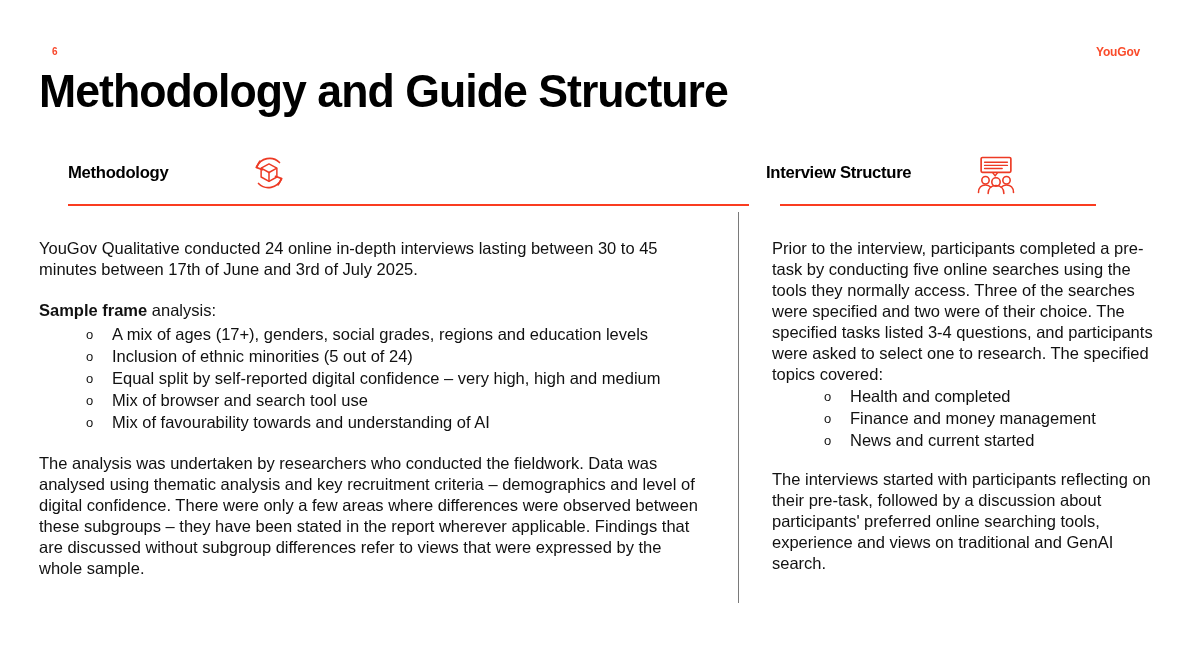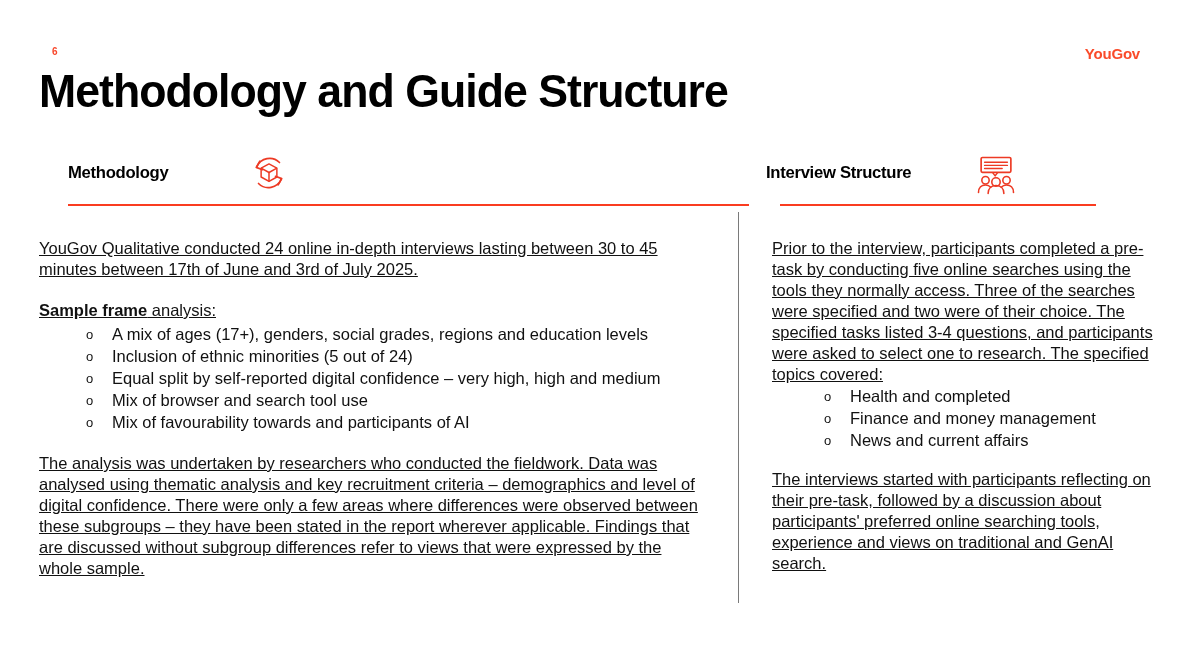--- a/index.html
+++ b/index.html
@@ -27,21 +27,21 @@
     top: 46px;
     font-size: 10px;
     font-weight: bold;
     color: #F8472B;
     letter-spacing: 0;
   }
   .brand-logo {
     position: absolute;
     right: 50px;
     top: 45px;
-    font-size: 15px;
+    font-size: 12px;
     font-weight: bold;
     color: #FA4B2A;
     letter-spacing: -0.2px;
   }
   .slide-title {
     position: absolute;
     left: 39px;
     top: 67px;
     font-size: 46px;
     font-weight: bold;
@@ -124,21 +124,20 @@
     position: absolute;
     left: 772px;
     top: 238px;
     width: 390px;
     font-size: 16.5px;
     line-height: 21px;
     color: #111111;
   }
   .para {
     margin: 0 0 20px 0;
-    text-decoration: underline;
   }
   .para.tight { margin-bottom: 0; }
   .para:last-child { margin-bottom: 0; }
   .bold { font-weight: bold; }
 
   ul.circle-list {
     list-style: none;
     margin: 3px 0 20px 0;
     padding: 0 0 0 47px;
   }
@@ -193,21 +192,21 @@
   <div class="body-left">
     <p class="para">YouGov Qualitative conducted 24 online in-depth interviews lasting between 30 to 45 minutes between 17th of June and 3rd of July 2025.</p>
 
     <p class="para tight"><span class="bold">Sample frame</span><span> analysis:</span></p>
 
     <ul class="circle-list">
       <li><span class="bullet-marker">o</span><span>A mix of ages (17+), genders, social grades, regions and education levels</span></li>
       <li><span class="bullet-marker">o</span><span>Inclusion of ethnic minorities (5 out of 24)</span></li>
       <li><span class="bullet-marker">o</span><span>Equal split by self-reported digital confidence – very high, high and medium</span></li>
       <li><span class="bullet-marker">o</span><span>Mix of browser and search tool use</span></li>
-      <li><span class="bullet-marker">o</span><span>Mix of favourability towards and participants of AI</span></li>
+      <li><span class="bullet-marker">o</span><span>Mix of favourability towards and understanding of AI</span></li>
     </ul>
 
     <p class="para">The analysis was undertaken by researchers who conducted the fieldwork. Data was analysed using thematic analysis and key recruitment criteria – demographics and level of digital confidence. There were only a few areas where differences were observed between these subgroups – they have been stated in the report wherever applicable. Findings that are discussed without subgroup differences refer to views that were expressed by the whole sample.</p>
   </div>
 
   <div class="divider"></div>
 
   <div class="col-right">
     <div class="section-head">
       <div class="section-title">Interview Structure</div>
@@ -231,19 +230,19 @@
     </div>
     <hr class="rule rule-right">
   </div>
 
   <div class="body-right">
     <p class="para tight">Prior to the interview, participants completed a pre-task by conducting five online searches using the tools they normally access. Three of the searches were specified and two were of their choice. The specified tasks listed 3-4 questions, and participants were asked to select one to research. The specified topics covered:</p>
 
     <ul class="circle-list right-list">
       <li><span class="bullet-marker">o</span><span>Health and completed</span></li>
       <li><span class="bullet-marker">o</span><span>Finance and money management</span></li>
-      <li><span class="bullet-marker">o</span><span>News and current affairs</span></li>
+      <li><span class="bullet-marker">o</span><span>News and current started</span></li>
     </ul>
 
     <p class="para">The interviews started with participants reflecting on their pre-task, followed by a discussion about participants' preferred online searching tools, experience and views on traditional and GenAI search.</p>
   </div>
 
 </div>
 
 </body></html>

